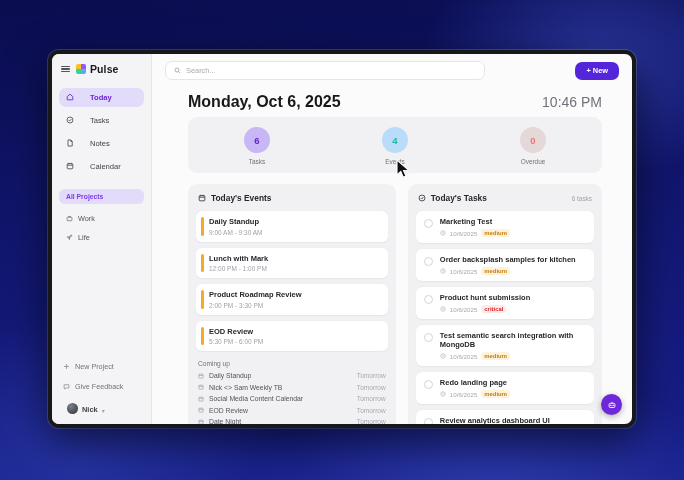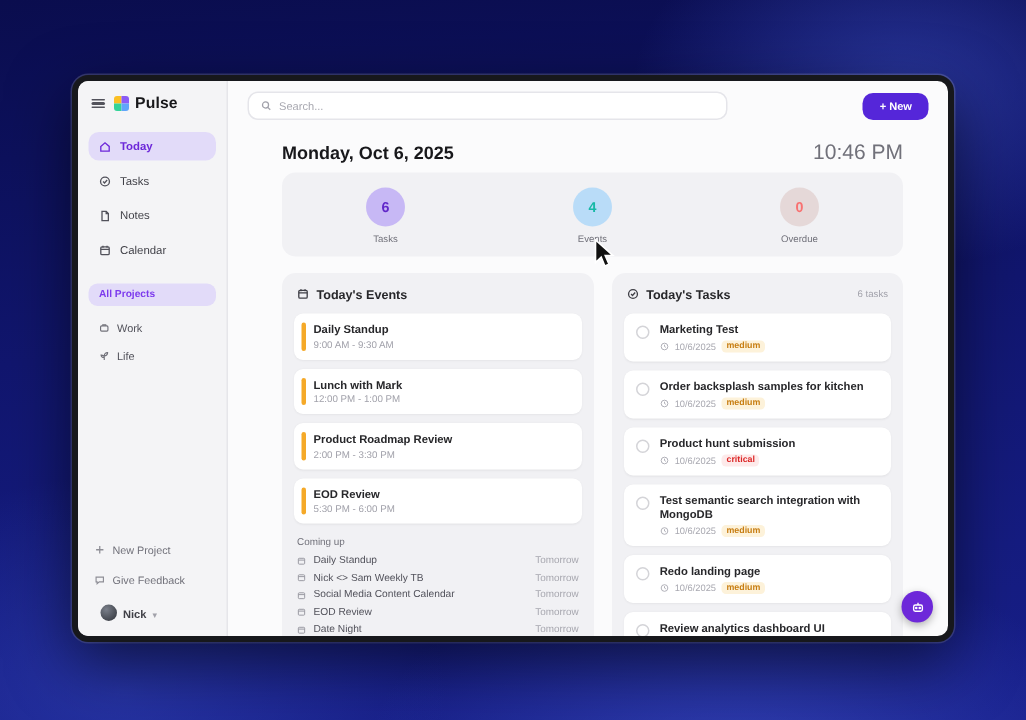--- a/index.html
+++ b/index.html
@@ -29,21 +29,21 @@
   }
   .brand-row { display:flex; align-items:center; gap:4px; padding:0 2px; }
   .hamburger { width:9px; display:flex; flex-direction:column; gap:1.5px; cursor:pointer; }
   .hamburger i { display:block; height:1.3px; background:#52525b; border-radius:1px; }
   .logo-mark { width:10px; height:10px; display:grid; grid-template-columns:1fr 1fr; gap:.5px; border-radius:2px; overflow:hidden; margin-left:2px; }
   .logo-mark i:nth-child(1){background:#fbbf24;} .logo-mark i:nth-child(2){background:#8b5cf6;}
   .logo-mark i:nth-child(3){background:#34d399;} .logo-mark i:nth-child(4){background:#60a5fa;}
   .brand-name { font-size:10.5px; font-weight:bold; color:#18181b; letter-spacing:.1px; }
 
   .nav { margin-top:13px; display:flex; flex-direction:column; gap:4px; }
-  .nav-item { display:flex; align-items:center; gap:6px; padding:5px 7px; border-radius:7px; font-size:7.6px; color:#3f3f46; cursor:pointer; }
+  .nav-item { display:flex; gap:16px; padding:5px 7px; border-radius:7px; font-size:7.6px; color:#3f3f46; cursor:pointer; }
   .nav-item svg { width:8px; height:8px; stroke:#52525b; }
   .nav-item.active { background:#e2dbf9; color:#6d28d9; font-weight:bold; }
   .nav-item.active svg { stroke:#6d28d9; }
 
   .projects-label { margin-top:13px; background:#e2dbf9; color:#7c3aed; font-size:6.8px; font-weight:bold; padding:4px 7px; border-radius:6px; }
   .projects { margin-top:6px; display:flex; flex-direction:column; gap:2px; }
   .project-item { display:flex; align-items:center; gap:5px; padding:4px 7px; border-radius:6px; font-size:7.3px; color:#52525b; cursor:pointer; }
   .project-item svg { width:7px; height:7px; stroke:#71717a; }
 
   .side-footer { margin-top:auto; display:flex; flex-direction:column; gap:3px; }
@@ -58,21 +58,21 @@
   .main { flex:1; display:flex; flex-direction:column; min-width:0; }
   .topbar { display:flex; align-items:center; padding:7px 13px 5px 13px; }
   .search-box { display:flex; align-items:center; gap:5px; background:#fff; border:1px solid #e5e5ea; border-radius:7px; padding:4px 8px; width:320px; }
   .search-box svg { width:7px; height:7px; stroke:#a1a1aa; flex:0 0 7px; }
   .search-box input { border:none; outline:none; background:transparent; font-family:"Liberation Sans",sans-serif; font-size:7.4px; color:#3f3f46; width:100%; }
   .search-box input::placeholder { color:#a8a8b0; }
   .new-btn { margin-left:auto; background:#5526d9; color:#fff; font-size:7.4px; font-weight:bold; padding:4.5px 11px; border-radius:7px; border:none; cursor:pointer; font-family:"Liberation Sans",sans-serif; }
 
   .content { padding:5px 30px 0 36px; display:flex; flex-direction:column; min-height:0; }
   .date-row { display:flex; align-items:baseline; margin:3px 0 6px; }
-  .date-title { font-size:12px; font-weight:bold; color:#18181b; }
+  .date-title { font-size:16px; font-weight:bold; color:#18181b; }
   .clock-time { margin-left:auto; font-size:14px; color:#71717a; }
 
   .stats-card { background:#f1f1f4; border-radius:9px; display:flex; padding:10px 0 8px; }
   .stat { flex:1; display:flex; flex-direction:column; align-items:center; cursor:pointer; }
   .stat-circle { width:26px; height:26px; border-radius:50%; display:flex; align-items:center; justify-content:center; font-size:9.5px; font-weight:bold; }
   .stat-0 .stat-circle { background:#c7b8f5; color:#6128c9; }
   .stat-1 .stat-circle { background:#b9dcf8; color:#17b8a6; }
   .stat-2 .stat-circle { background:#e5d8d8; color:#f87171; }
   .stat-label { margin-top:5px; font-size:6.4px; color:#71717a; }
 

